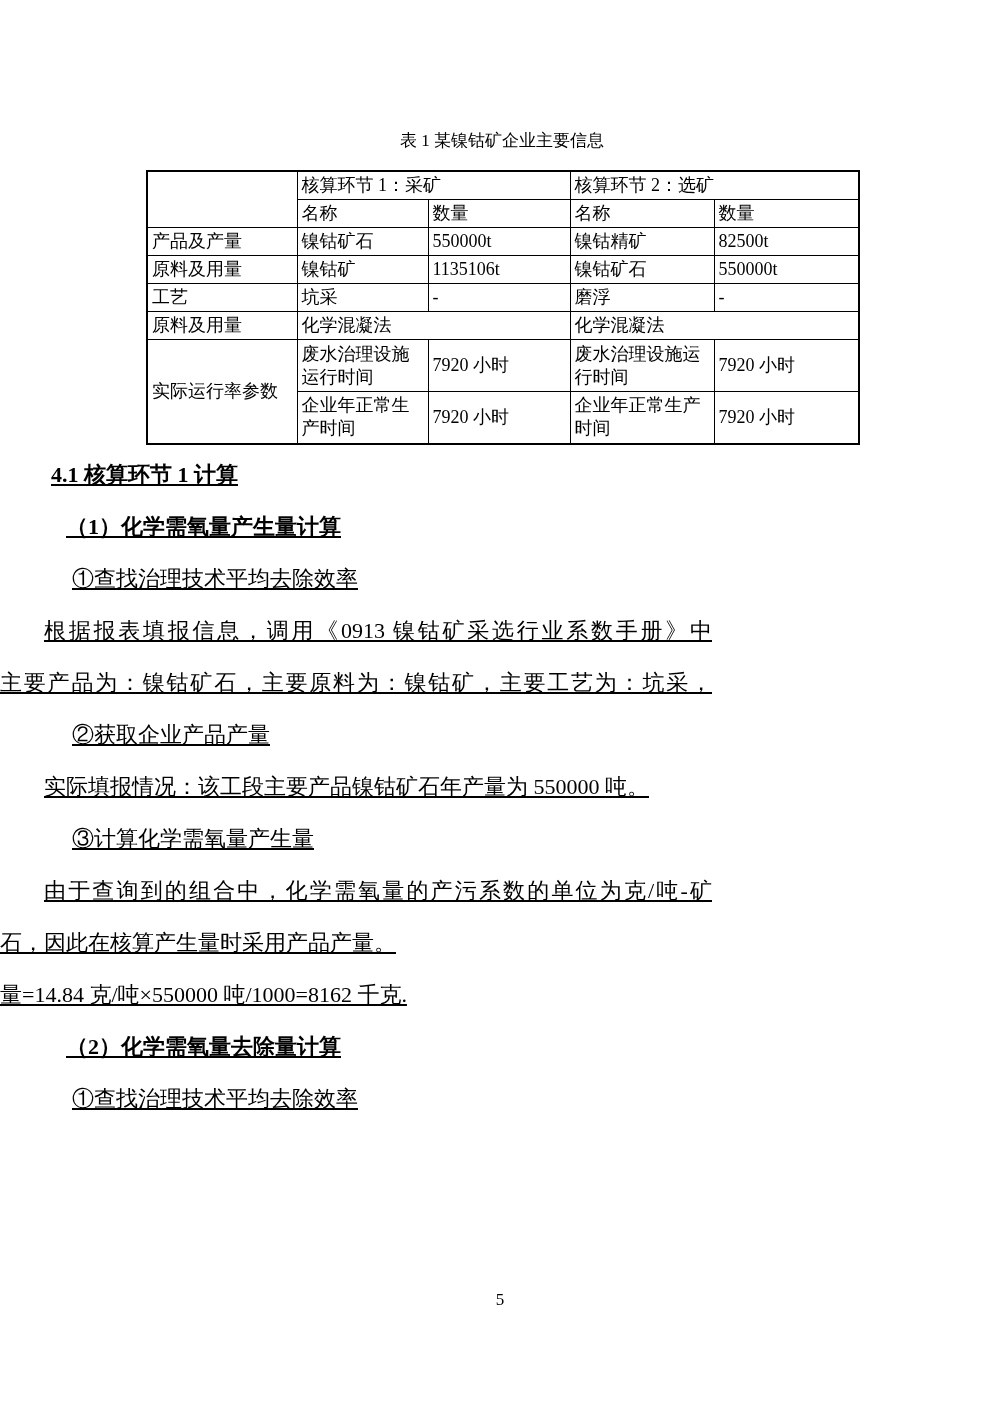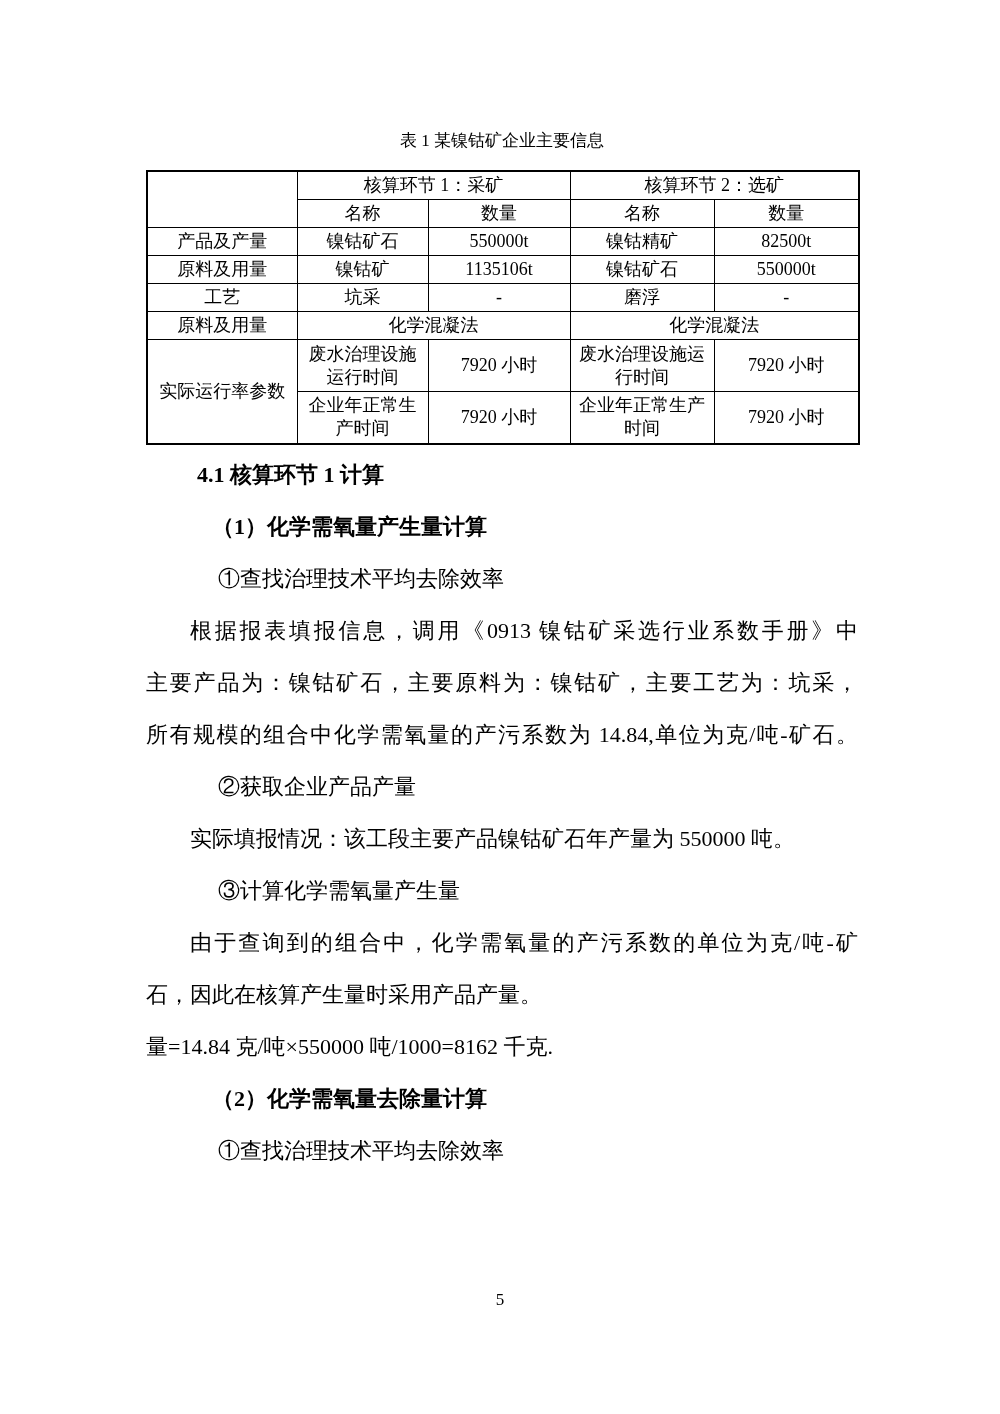--- a/index.html
+++ b/index.html
@@ -23,39 +23,39 @@
   table.info {
     margin-top: 16px;
     margin-left: 146px;
     width: 712px;
     border-collapse: collapse;
     table-layout: fixed;
     border: 2px solid #000;
   }
   table.info td {
     border: 1px solid #000;
-    text-align: center;
+    text-align: left;
     vertical-align: middle;
     font-size: 18px;
     line-height: 23px;
     padding: 2px 4px;
     overflow: hidden;
   }
   tr.rh   { height: 28px; }
   tr.rd   { height: 27px; }
   tr.rt   { height: 28px; }
   tr.rr   { height: 52px; }
   td.lab  { padding-left: 16px; padding-right: 16px; margin-top: 42px; }
   td.n1   { padding-left: 12px; padding-right: 12px; }
   td.n2   { padding-left: 14px; padding-right: 14px; }
 
   .content {
     margin-top: 4px;
-    margin-left: 146px;
     width: 712px;
+    text-decoration: underline;
   }
   .ln { height: 52px; line-height: 52px; font-size: 22px; white-space: normal; }
   .ln.h1   { font-weight: bold; padding-left: 51px; }
   .ln.h2   { font-weight: bold; padding-left: 66px; }
   .ln.step { padding-left: 72px; }
   .ln.first { text-indent: 44px; }
   .ln.fill { text-align: justify; text-align-last: justify; }
 
   .page-number {
     position: absolute;
@@ -134,21 +134,20 @@
       </tr>
     </tbody>
   </table>
 
   <div class="content">
     <div class="ln h1">4.1 核算环节 1 计算</div>
     <div class="ln h2">（1）化学需氧量产生量计算</div>
     <div class="ln step">①查找治理技术平均去除效率</div>
     <div class="ln body first fill">根据报表填报信息，调用《0913 镍钴矿采选行业系数手册》中</div>
     <div class="ln body fill">主要产品为：镍钴矿石，主要原料为：镍钴矿，主要工艺为：坑采，</div>
-    <div class="ln body fill">所有规模的组合中化学需氧量的产污系数为 14.84,单位为克/吨-矿石。</div>
     <div class="ln step">②获取企业产品产量</div>
     <div class="ln body first">实际填报情况：该工段主要产品镍钴矿石年产量为 550000 吨。</div>
     <div class="ln step">③计算化学需氧量产生量</div>
     <div class="ln body first fill">由于查询到的组合中，化学需氧量的产污系数的单位为克/吨-矿</div>
     <div class="ln body">石，因此在核算产生量时采用产品产量。</div>
     <div class="ln body">量=14.84 克/吨×550000 吨/1000=8162 千克.</div>
     <div class="ln h2">（2）化学需氧量去除量计算</div>
     <div class="ln step">①查找治理技术平均去除效率</div>
   </div>
 

